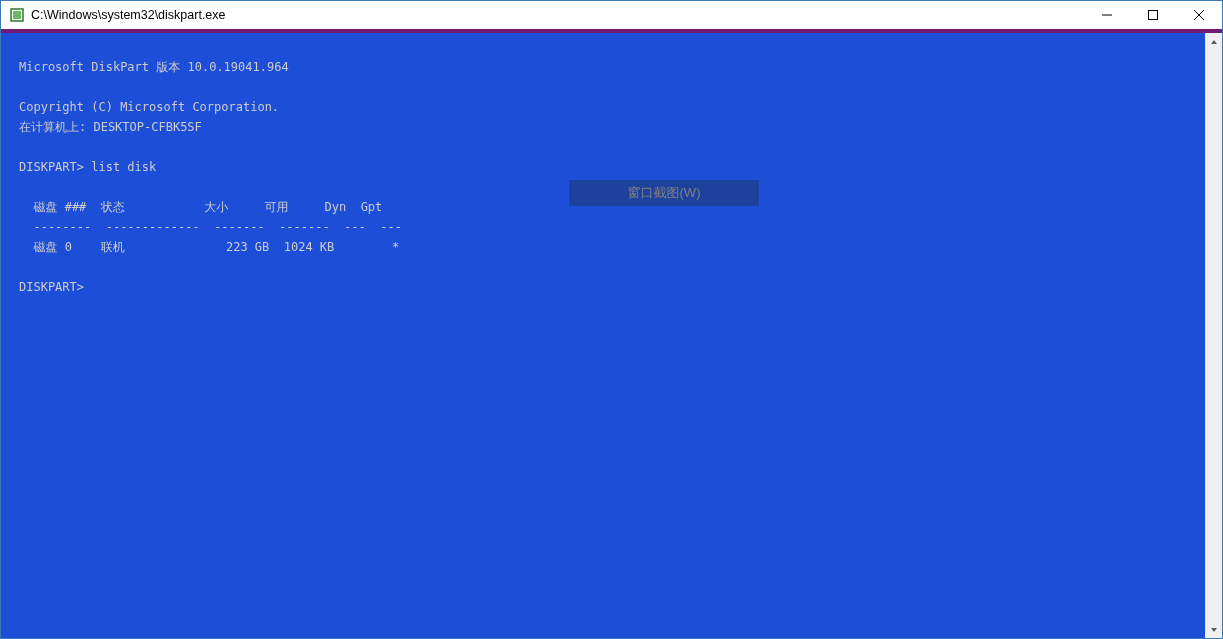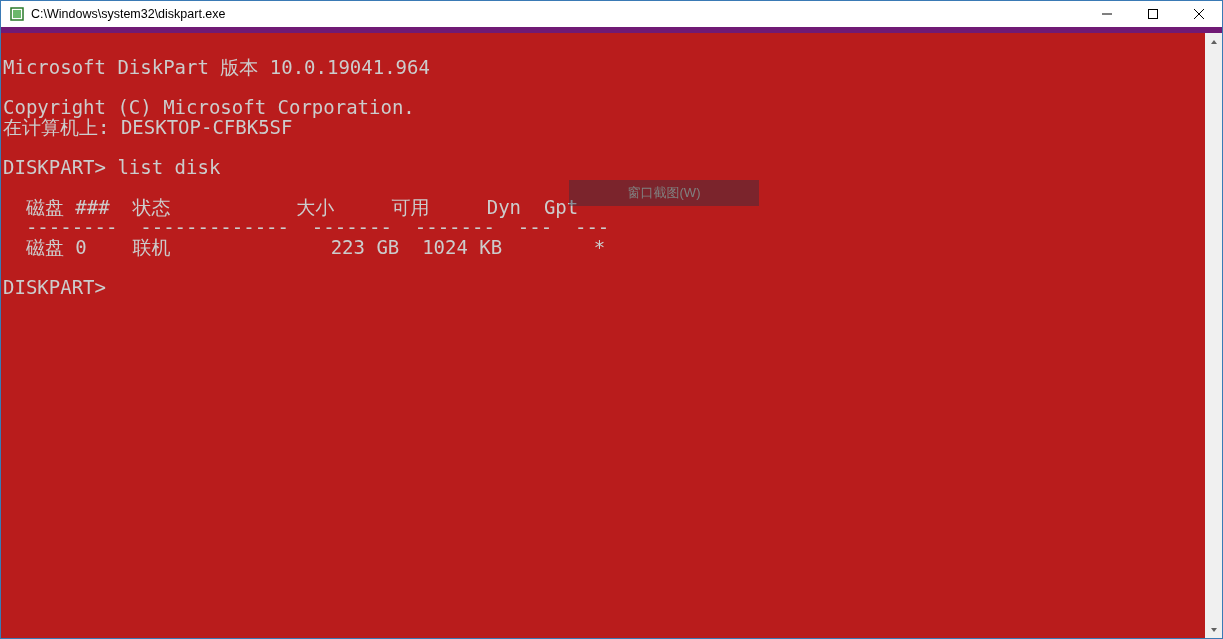--- a/index.html
+++ b/index.html
@@ -14,21 +14,21 @@
       font-family: "Segoe UI", Tahoma, sans-serif;
       overflow: hidden;
       border: 1px solid #3a7ab5;
     }
     .titlebar {
       height: 32px;
       background: #ffffff;
       display: flex;
       align-items: center;
       padding-left: 8px;
-      border-bottom: 6px solid #701a75;
+      border-bottom: 4px solid #701a75;
     }
     .titlebar-icon {
       width: 16px;
       height: 16px;
       margin-right: 6px;
       display: flex;
       align-items: center;
       justify-content: center;
     }
     .titlebar-icon svg {
@@ -59,26 +59,26 @@
     }
     .terminal-container {
       position: relative;
       width: 100%;
       height: calc(100% - 32px);
       background: #000000;
       display: flex;
     }
     .terminal {
       flex: 1;
-      background: #b91c1c;
+      background: #1d4ed8;
       color: #cccccc;
       font-family: "NSimSun", "SimSun", "Consolas", monospace;
-      font-size: 19px;
+      font-size: 12px;
       line-height: 20px;
-      padding: 4px 0 0 2px;
+      padding: 4px 0 0 18px;
       white-space: pre;
       overflow: hidden;
     }
     .scrollbar {
       width: 17px;
       height: 100%;
       background: #f0f0f0;
       display: flex;
       flex-direction: column;
     }

